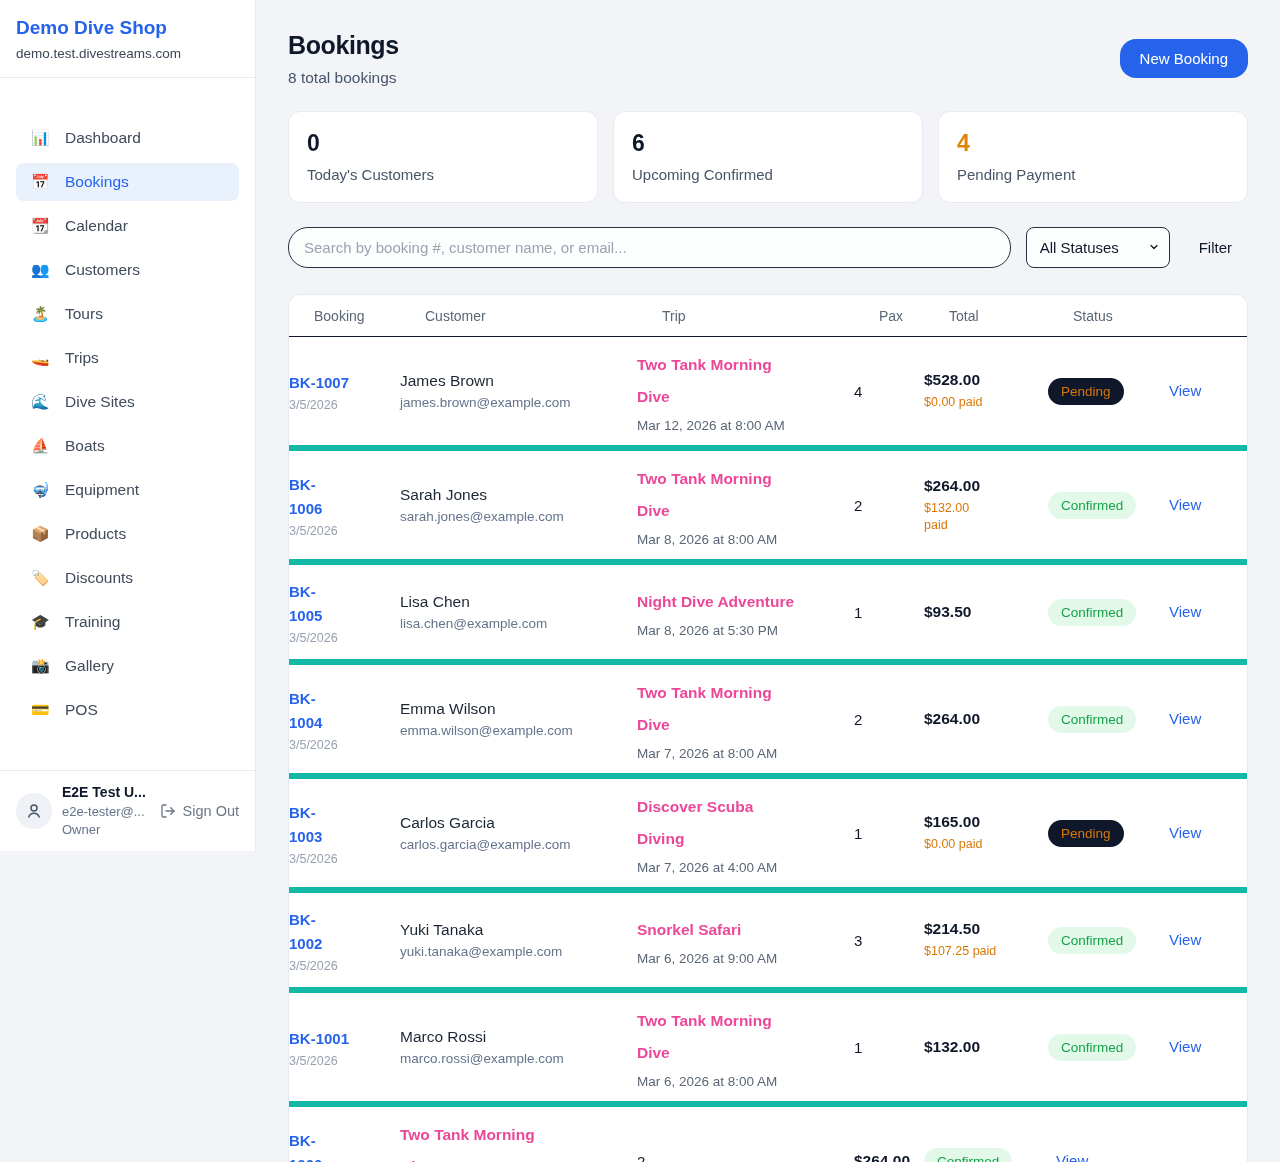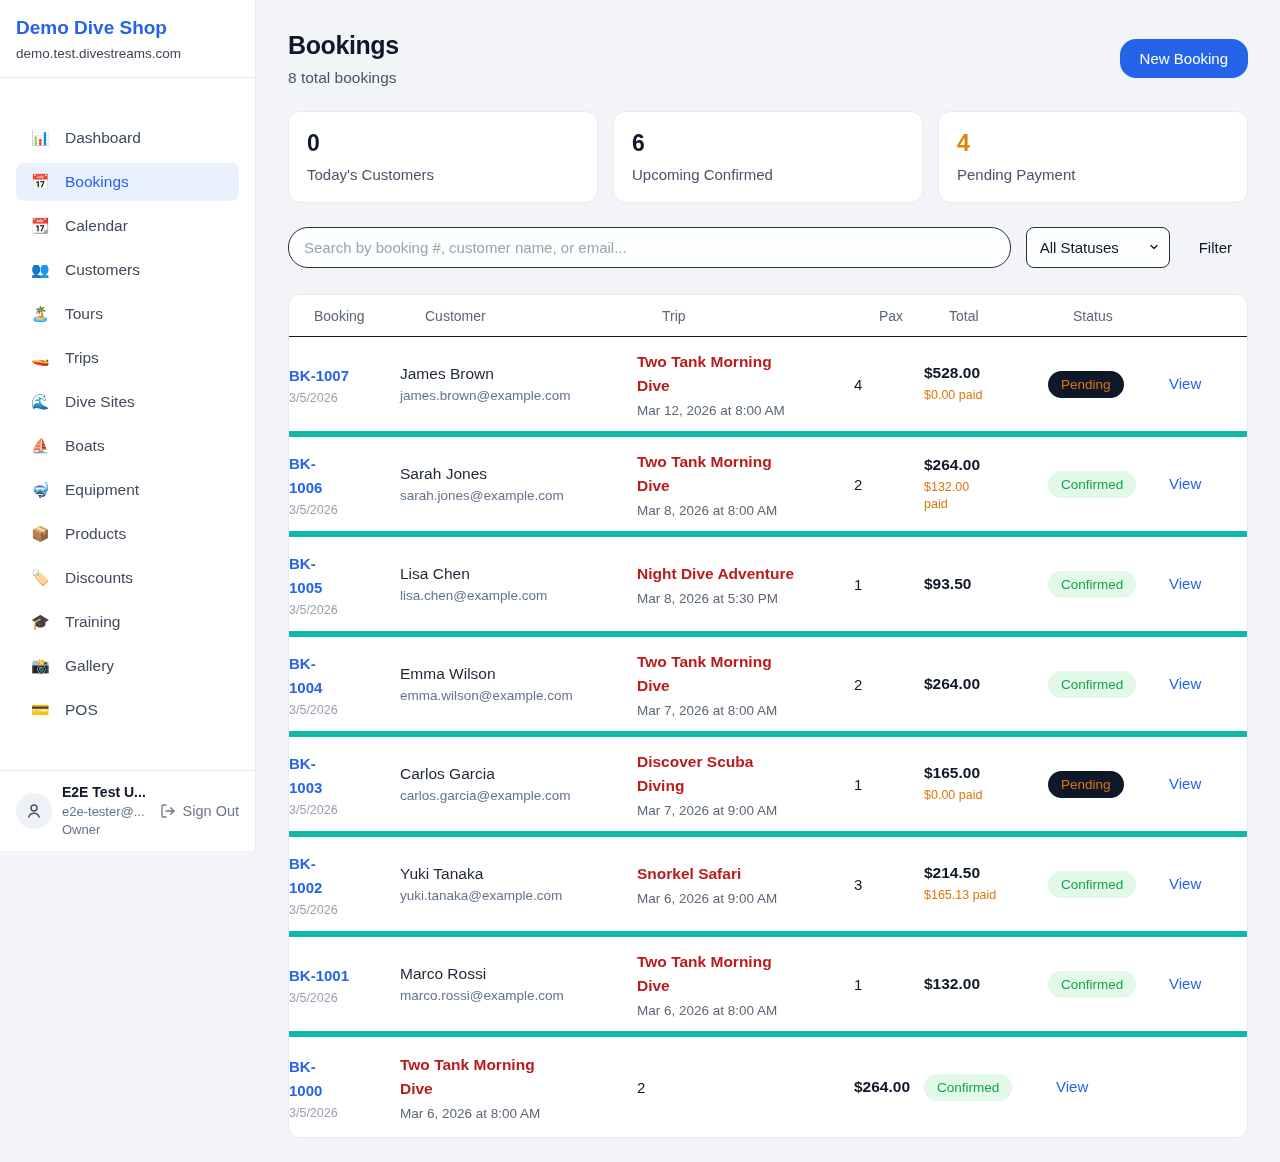--- a/index.html
+++ b/index.html
@@ -90,21 +90,21 @@
   }
   .t-header { height: 42px; border-bottom: 1px solid #10192a; }
   .t-header span { font-size: 14px; color: #5b6777; }
   .t-row { min-height: 100px; border-bottom: 6px solid #14b8a6; padding: 12px 0; }
   .t-row:last-child { border-bottom: none; }
   .bk-id { color: #2563eb; font-weight: 600; font-size: 15px; white-space: pre-line; line-height: 24px; text-decoration: none; cursor: pointer; }
   .bk-date { color: #97a1af; font-size: 12.5px; margin-top: 3px; }
   .c-name { color: #1c2736; font-size: 15.5px; }
   .c-email { color: #64748b; font-size: 13.5px; margin-top: 5px; }
   .cell { padding-right: 14px; }
-  .trip-name { color: #b91c1c; font-weight: 600; font-size: 15.5px; white-space: pre-line; line-height: 24px; }
+  .trip-name { color: #ec4899; font-weight: 600; font-size: 15.5px; white-space: pre-line; line-height: 32px; }
   .trip-date { color: #5b6777; font-size: 13.5px; margin-top: 5px; }
   .pax { font-size: 15px; color: #0f172a; }
   .amt { font-weight: bold; font-size: 15.5px; color: #0f172a; }
   .paid { color: #d97706; font-size: 12.5px; margin-top: 5px; white-space: pre-line; line-height: 17px; }
   .pill { display: inline-block; padding: 6px 13px; border-radius: 999px; font-size: 13.5px; }
   .pill.pending { background: #0f172a; color: #d97706; }
   .pill.confirmed { background: #e2f8e9; color: #16a34a; }
   .view { color: #2563eb; font-size: 15px; font-weight: 500; padding-left: 8px; text-decoration: none; cursor: pointer; }
 </style>
 </head>
@@ -358,21 +358,21 @@
 1003</a>
       <div class="bk-date">3/5/2026</div>
     </div>
     <div class="cell">
       <div class="c-name">Carlos Garcia</div>
       <div class="c-email">carlos.garcia@example.com</div>
     </div>
     <div class="cell">
       <div class="trip-name">Discover Scuba
 Diving</div>
-      <div class="trip-date">Mar 7, 2026 at 9:00 AM</div>
+      <div class="trip-date">Mar 7, 2026 at 4:00 AM</div>
     </div>
     <div class="cell pax">1</div>
     <div class="cell">
       <div class="amt">$165.00</div>
       <div class="paid">$0.00 paid</div>
     </div>
     <div class="cell">
       <span class="pill pending">Pending</span>
     </div>
     <div class="cell">
@@ -389,21 +389,21 @@
       <div class="c-name">Yuki Tanaka</div>
       <div class="c-email">yuki.tanaka@example.com</div>
     </div>
     <div class="cell">
       <div class="trip-name">Snorkel Safari</div>
       <div class="trip-date">Mar 6, 2026 at 9:00 AM</div>
     </div>
     <div class="cell pax">3</div>
     <div class="cell">
       <div class="amt">$214.50</div>
-      <div class="paid">$165.13 paid</div>
+      <div class="paid">$107.25 paid</div>
     </div>
     <div class="cell">
       <span class="pill confirmed">Confirmed</span>
     </div>
     <div class="cell">
       <a class="view">View</a>
     </div>
   </div>
         <div class="t-grid t-row">
     <div class="cell">

